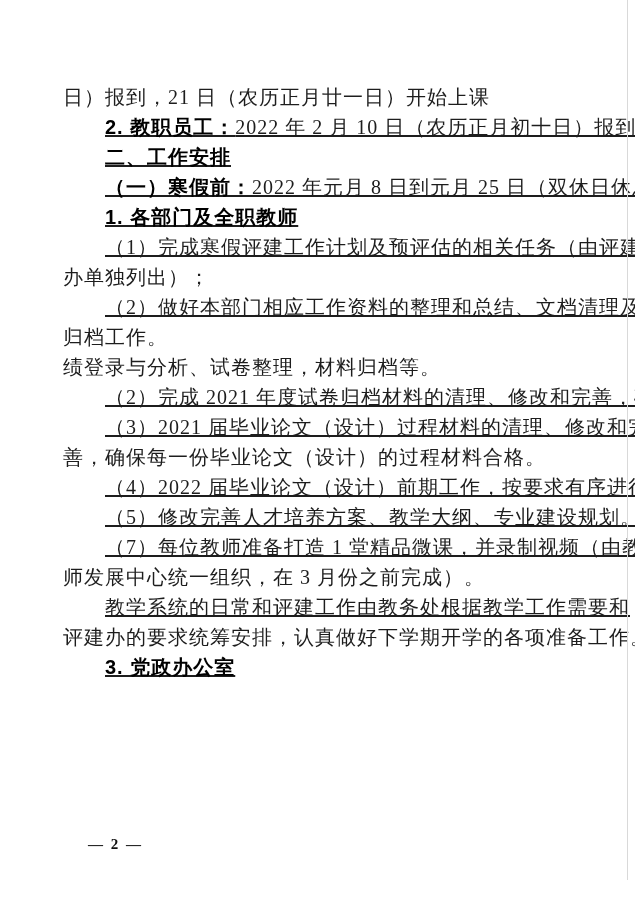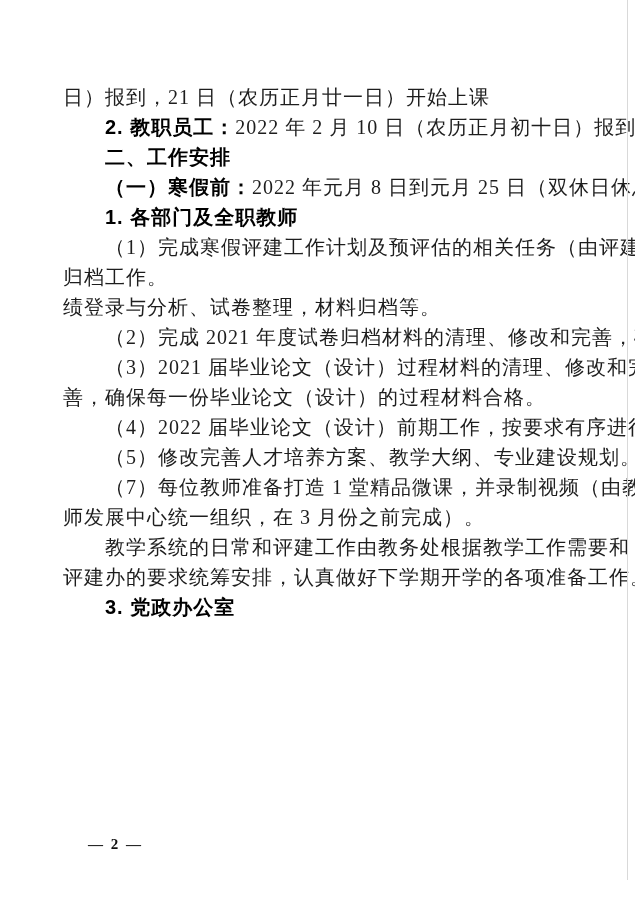--- a/index.html
+++ b/index.html
@@ -23,20 +23,21 @@
   }
   .line {
     font-size: 20px;
     line-height: 30px;
     letter-spacing: 1px;
     color: #1d1d1d;
     white-space: nowrap;
   }
   .line.ind {
     padding-left: 42px; 
+    text-decoration: underline;
   }
   .line .b {
     font-weight: bold;
     color: #000000;
     font-family: "Liberation Sans", "DejaVu Sans", sans-serif;
   }
   .page-number {
     position: absolute;
     left: 88px;
     top: 836px;
@@ -70,20 +71,22 @@
 
 <div class="viewport">
 
   <div class="content">
     <div class="line"><span class="b"></span><span>日）报到，21 日（农历正月廿一日）开始上课</span></div>
     <div class="line ind"><span class="b">2. 教职员工：</span><span>2022 年 2 月 10 日（农历正月初十日）报到</span></div>
     <div class="line ind"><span class="b">二、工作安排</span><span></span></div>
     <div class="line ind"><span class="b">（一）寒假前：</span><span>2022 年元月 8 日到元月 25 日（双休日休息）</span></div>
     <div class="line ind"><span class="b">1. 各部门及全职教师</span><span></span></div>
     <div class="line ind"><span class="b"></span><span>（1）完成寒假评建工作计划及预评估的相关任务（由评建</span></div>
+    <div class="line"><span class="b"></span><span>办单独列出）；</span></div>
+    <div class="line ind"><span class="b"></span><span>（2）做好本部门相应工作资料的整理和总结、文档清理及</span></div>
     <div class="line"><span class="b"></span><span>归档工作。</span></div>
     <div class="line"><span class="b"></span><span>绩登录与分析、试卷整理，材料归档等。</span></div>
     <div class="line ind"><span class="b"></span><span>（2）完成 2021 年度试卷归档材料的清理、修改和完善，确</span></div>
     <div class="line ind"><span class="b"></span><span>（3）2021 届毕业论文（设计）过程材料的清理、修改和完</span></div>
     <div class="line"><span class="b"></span><span>善，确保每一份毕业论文（设计）的过程材料合格。</span></div>
     <div class="line ind"><span class="b"></span><span>（4）2022 届毕业论文（设计）前期工作，按要求有序进行。</span></div>
     <div class="line ind"><span class="b"></span><span>（5）修改完善人才培养方案、教学大纲、专业建设规划。</span></div>
     <div class="line ind"><span class="b"></span><span>（7）每位教师准备打造 1 堂精品微课，并录制视频（由教</span></div>
     <div class="line"><span class="b"></span><span>师发展中心统一组织，在 3 月份之前完成）。</span></div>
     <div class="line ind"><span class="b"></span><span>教学系统的日常和评建工作由教务处根据教学工作需要和</span></div>

